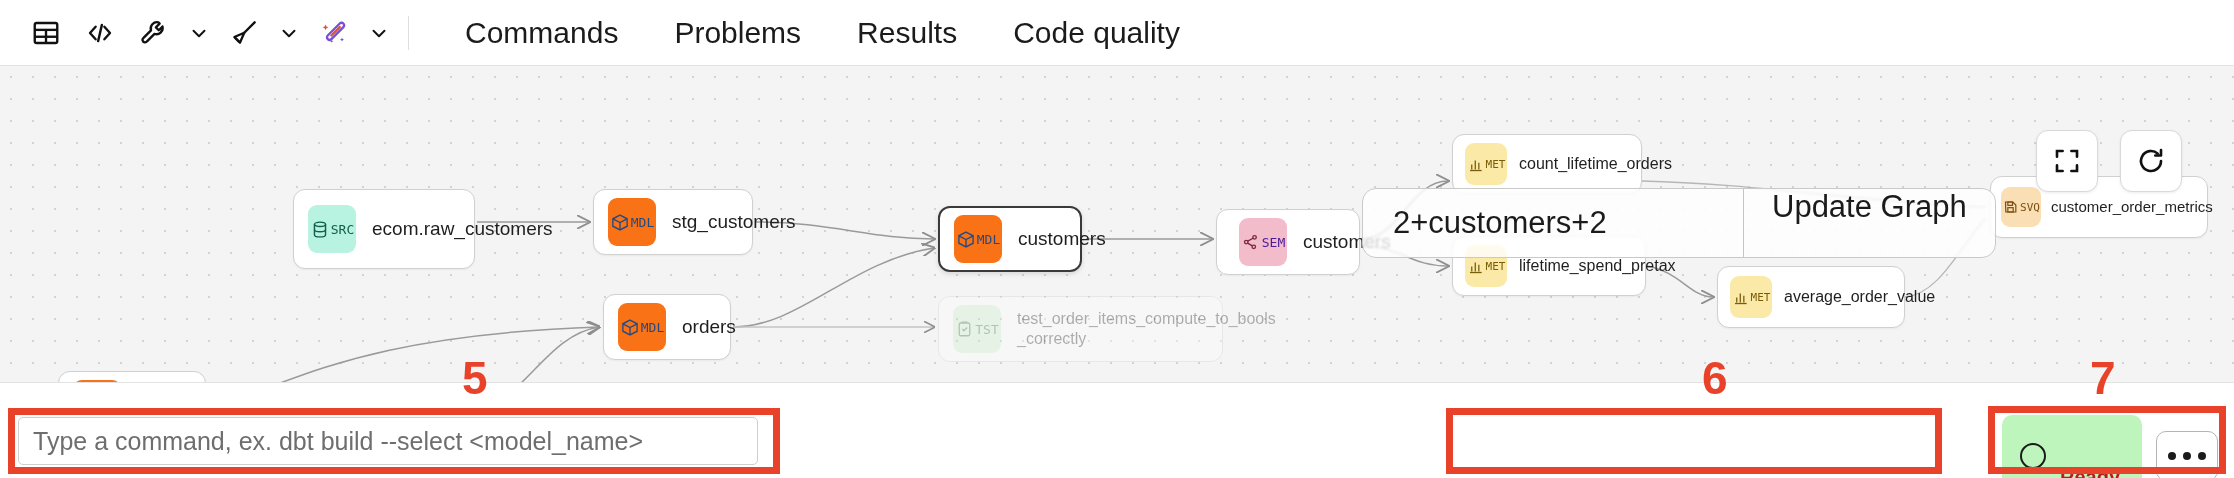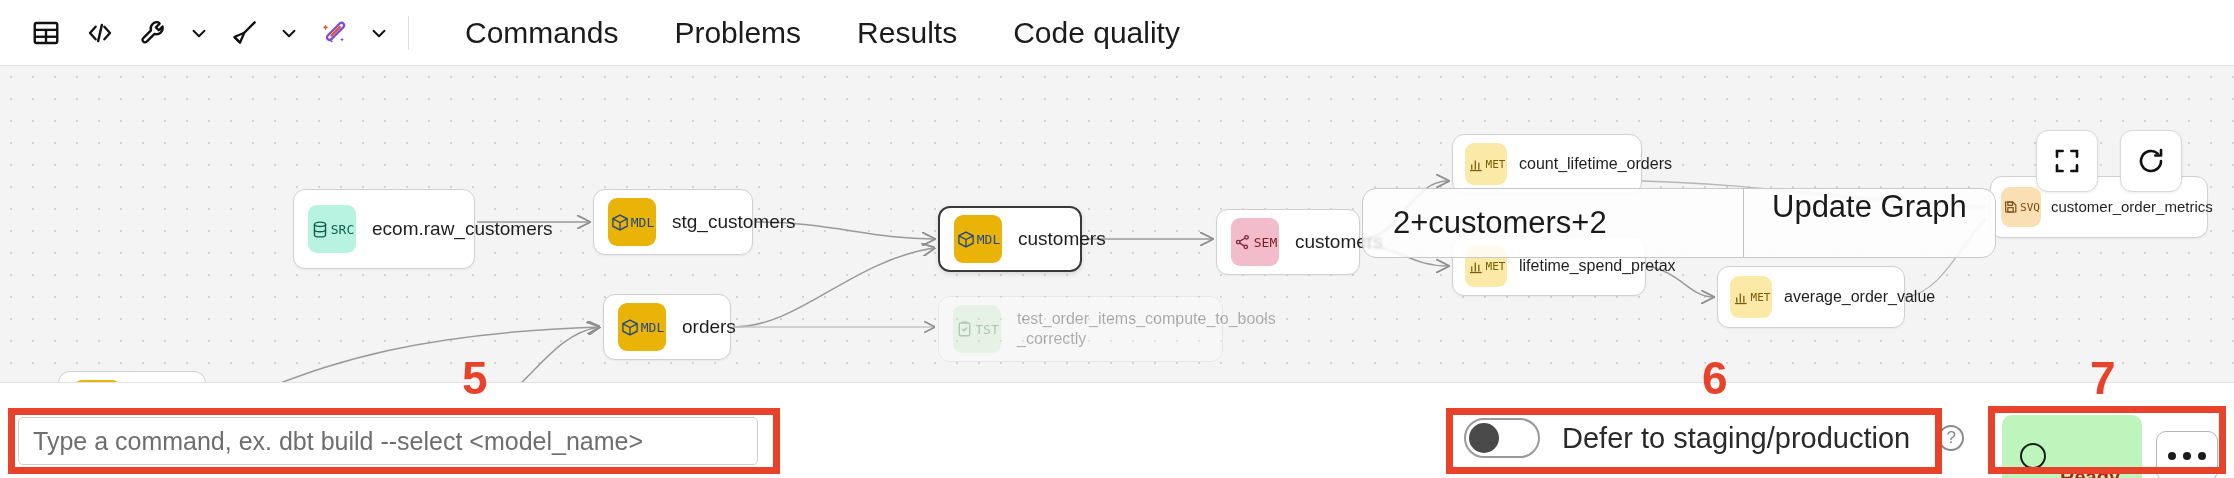--- a/index.html
+++ b/index.html
@@ -73,22 +73,22 @@
   .node-label {
     font-size: 19px; color: #1f1f1f; white-space: pre-line; line-height: 1.25;
   }
   .badge {
     width: 48px; height: 48px; border-radius: 9px;
     display: flex; flex-direction: row; align-items: center; justify-content: center;
     flex: none; gap: 1px;
   }
   .badge-txt { font-size: 13px; font-family: "DejaVu Sans Mono", monospace; line-height: 1; }
   .badge.src { background: #b8f2e0; color: #10614b; }
-  .badge.mdl { background: #eab308; color: #254a80; }
-  .badge.sem { background: #f3bccb; color: #7f1d1d; }
+  .badge.mdl { background: #f97316; color: #254a80; }
+  .badge.sem { background: #f3bccb; color: #4c1d95; margin-left: 8px; }
   .badge.met { background: #fbe9a8; color: #7a5d08; }
   .badge.tst { background: #cdf0cd; color: #2c6b2c; }
   .badge.svq { background: #fbdfb4; color: #7a4d10; }
 
   
   .gctrl {
     position: absolute;
     width: 62px; height: 62px;
     background: #ffffff; border: 1px solid #d9d9d9; border-radius: 12px;
     display: flex; align-items: center; justify-content: center;
@@ -451,29 +451,20 @@
       <div class="update-btn">
         <span>Update Graph</span>
       </div>
     </div>
   </div>
 
   <div class="bottombar"></div>
 
   <input class="cmd-input" type="text" placeholder="Type a command, ex. dbt build --select &lt;model_name&gt;" style="">
 
-  <div class="defer-wrap">
-    <div class="toggle">
-      <div class="knob"></div>
-    </div>
-    <span class="defer-label">Defer to staging/production</span>
-    <div class="help-icon">
-      <span>?</span>
-    </div>
-  </div>
 
   <div class="status-wrap">
     <div class="ready-badge">
       <div class="ready-dot"></div>
       <span class="ready-text">Ready</span>
     </div>
     <div class="more-btn">
       <i></i>
       <i></i>
       <i></i>

